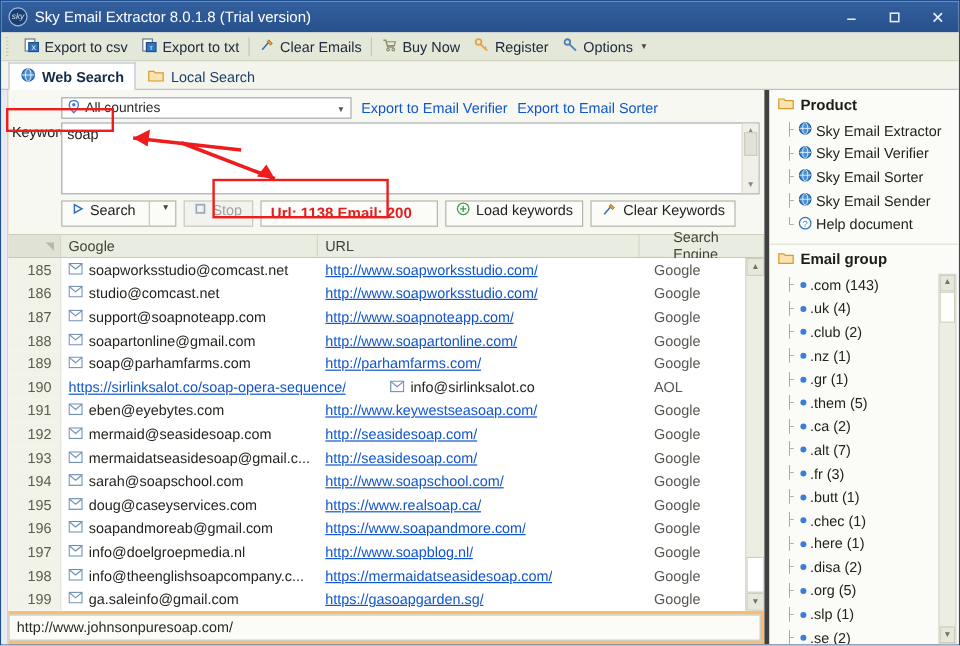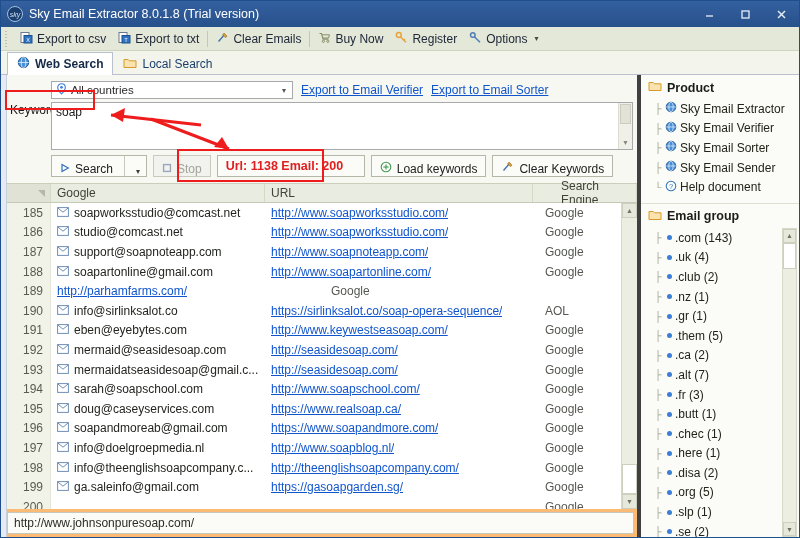--- a/index.html
+++ b/index.html
@@ -151,41 +151,41 @@
     background: #ffffff;
     border: 1px solid #a7a9ac;
     display: flex; align-items: center;
     padding: 0 2px 0 4px;
     font-size: 11.5px; color: #2b2b2b;
     position: relative;
   }
   .combo .cb-label { flex: 1 1 auto; white-space: nowrap; }
   .combo .cb-arrow { font-size: 8px; color: #555; padding-right: 4px; }
   .hlink {
-    color: #1155cc; text-decoration: underline;
+    color: #1155cc; 
     font-size: 12px; white-space: nowrap;
   }
 
   .row2 {
     display: flex; align-items: flex-start;
     padding: 0 4px 0 0;
   }
   .kwlabel-wrap {
     width: 44px; flex: none;
     display: flex; align-items: flex-start;
     padding-top: 1px;
     position: relative;
   }
   .kwlabel {
     font-size: 12px; color: #1a1a1a;
     padding-left: 3px; white-space: nowrap;
   }
   .kwbox {
     flex: 1 1 auto;
-    height: 48px;
+    height: 60px;
     background: #ffffff;
     border: 1px solid #a7a9ac;
     position: relative;
     display: flex;
     min-width: 0;
   }
   .kwtext {
     flex: 1 1 auto;
     padding: 2px 4px;
     font-size: 12px; color: #1a1a1a;
@@ -210,21 +210,21 @@
 
   .row3 {
     display: flex; align-items: center;
     padding: 5px 4px 6px 44px;
     gap: 6px; position: relative;
   }
   .btn {
     height: 22px;
     background: #fbfbf8;
     border: 1px solid #b4b6a8;
-    display: flex; align-items: flex-end; gap: 5px;
+    display: flex; align-items: flex-start; gap: 5px;
     padding: 0 8px;
     font-size: 12px; color: #222;
     white-space: nowrap;
   }
   .btn.split { padding-right: 0; }
   .btn .splitdiv {
     width: 1px; height: 20px; background: #c7c9ba; margin-left: 6px;
   }
   .btn .splitcaret {
     width: 16px; display: flex; align-items: center; justify-content: center;
@@ -694,37 +694,44 @@
                     </svg></span>
                   <span>soapartonline@gmail.com</span>
                 </div>
                 <div class="td url">
                   <span>http://www.soapartonline.com/</span>
                 </div>
                 <div class="td eng">Google</div>
               </div>
               <div class="tr">
                 <div class="td num">189</div>
+                <div class="td email">
+                  <span class="mailico"><svg width="12" height="10" viewBox="0 0 12 10">
+                      <rect x=".6" y=".6" width="10.8" height="8.8" fill="none" stroke="#6f8fb5" stroke-width="1"></rect>
+                      <path d="M.9 1 L6 5.2 L11.1 1" fill="none" stroke="#6f8fb5" stroke-width="1"></path>
+                    </svg></span>
+                  <span>soap@parhamfarms.com</span>
+                </div>
                 <div class="td url">
                   <span>http://parhamfarms.com/</span>
                 </div>
                 <div class="td eng">Google</div>
               </div>
               <div class="tr">
                 <div class="td num">190</div>
+                <div class="td url">
+                  <span>https://sirlinksalot.co/soap-opera-sequence/</span>
+                </div>
                 <div class="td email">
                   <span class="mailico"><svg width="12" height="10" viewBox="0 0 12 10">
                       <rect x=".6" y=".6" width="10.8" height="8.8" fill="none" stroke="#6f8fb5" stroke-width="1"></rect>
                       <path d="M.9 1 L6 5.2 L11.1 1" fill="none" stroke="#6f8fb5" stroke-width="1"></path>
                     </svg></span>
                   <span>info@sirlinksalot.co</span>
                 </div>
-                <div class="td url">
-                  <span>https://sirlinksalot.co/soap-opera-sequence/</span>
-                </div>
                 <div class="td eng">AOL</div>
               </div>
               <div class="tr">
                 <div class="td num">191</div>
                 <div class="td email">
                   <span class="mailico"><svg width="12" height="10" viewBox="0 0 12 10">
                       <rect x=".6" y=".6" width="10.8" height="8.8" fill="none" stroke="#6f8fb5" stroke-width="1"></rect>
                       <path d="M.9 1 L6 5.2 L11.1 1" fill="none" stroke="#6f8fb5" stroke-width="1"></path>
                     </svg></span>
                   <span>eben@eyebytes.com</span>
@@ -821,21 +828,21 @@
               <div class="tr">
                 <div class="td num">198</div>
                 <div class="td email">
                   <span class="mailico"><svg width="12" height="10" viewBox="0 0 12 10">
                       <rect x=".6" y=".6" width="10.8" height="8.8" fill="none" stroke="#6f8fb5" stroke-width="1"></rect>
                       <path d="M.9 1 L6 5.2 L11.1 1" fill="none" stroke="#6f8fb5" stroke-width="1"></path>
                     </svg></span>
                   <span>info@theenglishsoapcompany.c...</span>
                 </div>
                 <div class="td url">
-                  <span>http://theenglishsoapcompany.com/</span>
+                  <span>https://mermaidatseasidesoap.com/</span>
                 </div>
                 <div class="td eng">Google</div>
               </div>
               <div class="tr">
                 <div class="td num">199</div>
                 <div class="td email">
                   <span class="mailico"><svg width="12" height="10" viewBox="0 0 12 10">
                       <rect x=".6" y=".6" width="10.8" height="8.8" fill="none" stroke="#6f8fb5" stroke-width="1"></rect>
                       <path d="M.9 1 L6 5.2 L11.1 1" fill="none" stroke="#6f8fb5" stroke-width="1"></path>
                     </svg></span>

